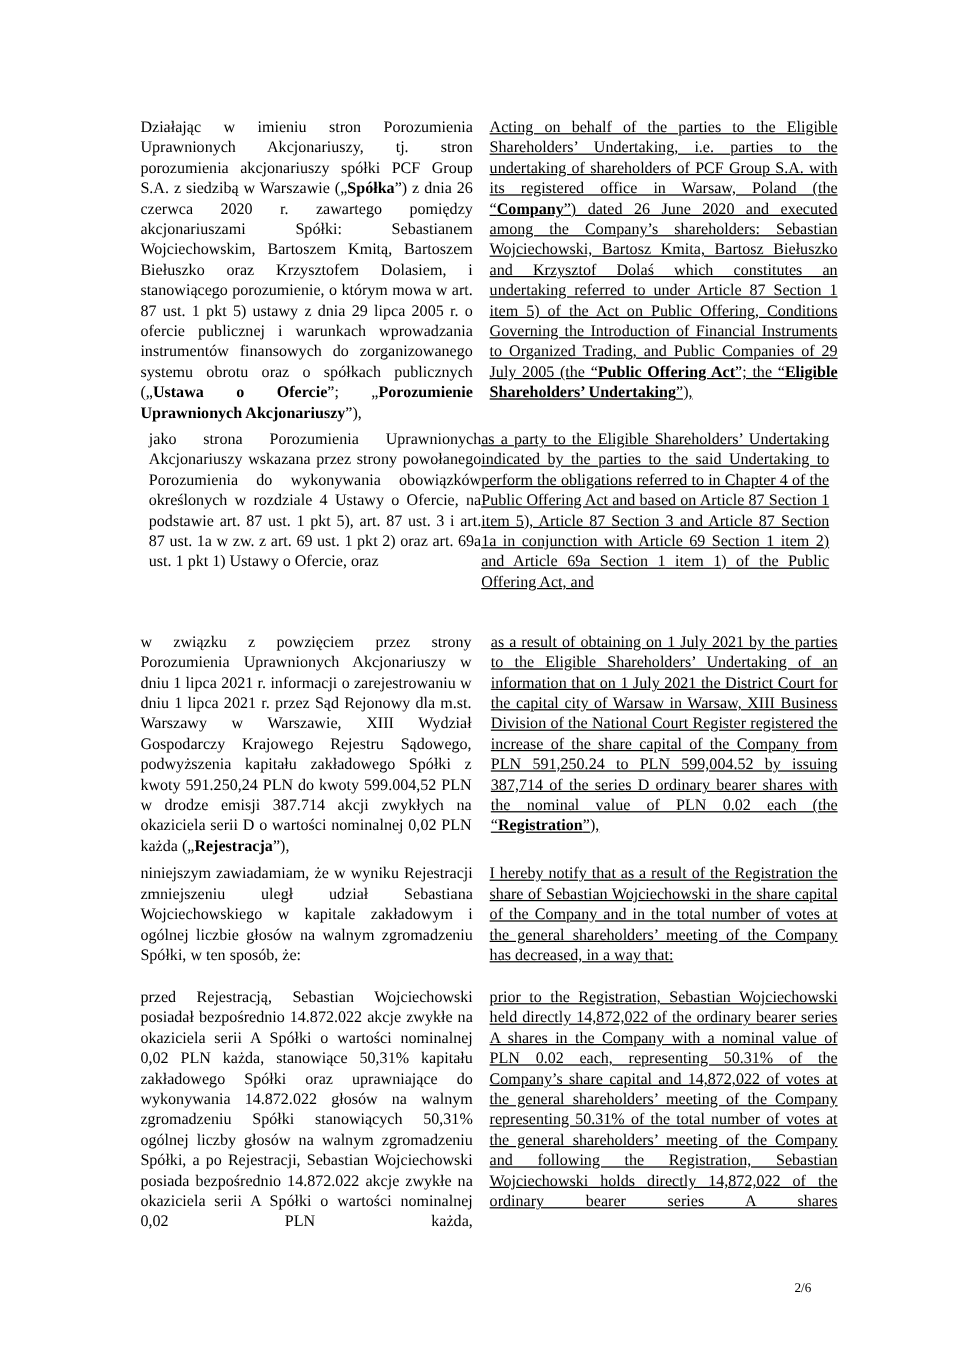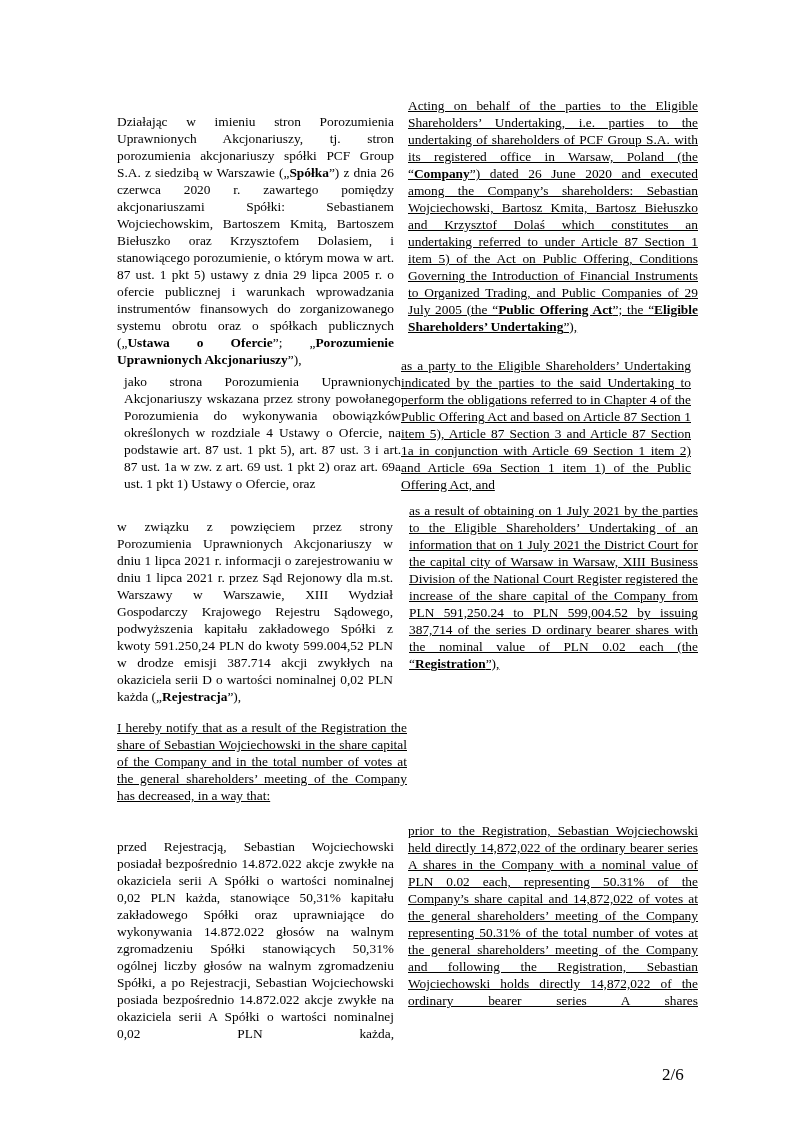--- a/index.html
+++ b/index.html
@@ -30,53 +30,54 @@
       left: 117px;
       width: 581px;
       display: flex;
       justify-content: space-between;
     }
     .cell {
       text-align: justify;
       text-align-last: left;
       hyphens: none;
     }
-    .cell.pl { width: 277px; margin-top: 16px; }
+    .cell.pl { width: 277px; }
     .cell.en { width: 290px; text-decoration: underline; }
     .cell b { font-weight: bold; }
     .page-number {
       position: absolute;
       left: 662px;
       top: 1066px;
-      font-size: 17px;
+      font-size: 11px;
     }
     
     .cell.cont { text-align-last: justify; }
   </style>
 </head>
 <body>
 
 <div class="page">
 
   <div class="row" style="top:97px;">
     <div class="cell pl"><span>Działając w imieniu stron Porozumienia Uprawnionych Akcjonariuszy, tj. stron porozumienia akcjonariuszy spółki PCF Group S.A. z siedzibą w Warszawie („</span><b>Spółka</b><span>”) z dnia 26 czerwca 2020 r. zawartego pomiędzy akcjonariuszami Spółki: Sebastianem Wojciechowskim, Bartoszem Kmitą, Bartoszem Biełuszko oraz Krzysztofem Dolasiem, i stanowiącego porozumienie, o którym mowa w art. 87 ust. 1 pkt 5) ustawy z dnia 29 lipca 2005 r. o ofercie publicznej i warunkach wprowadzania instrumentów finansowych do zorganizowanego systemu obrotu oraz o spółkach publicznych („</span><b>Ustawa o Ofercie</b><span>”; „</span><b>Porozumienie Uprawnionych Akcjonariuszy</b><span>”),</span></div>
     <div class="cell en"><span>Acting on behalf of the parties to the Eligible Shareholders’ Undertaking, i.e. parties to the undertaking of shareholders of PCF Group S.A. with its registered office in Warsaw, Poland (the “</span><b>Company</b><span>”) dated 26 June 2020 and executed among the Company’s shareholders: Sebastian Wojciechowski, Bartosz Kmita, Bartosz Biełuszko and Krzysztof Dolaś which constitutes an undertaking referred to under Article 87 Section 1 item 5) of the Act on Public Offering, Conditions Governing the Introduction of Financial Instruments to Organized Trading, and Public Companies of 29 July 2005 (the “</span><b>Public Offering Act</b><span>”; the “</span><b>Eligible Shareholders’ Undertaking</b><span>”),</span></div>
   </div>
 
   <div class="row" style="top:357px;justify-content:center;">
     <div class="cell pl"><span>jako strona Porozumienia Uprawnionych Akcjonariuszy wskazana przez strony powołanego Porozumienia do wykonywania obowiązków określonych w rozdziale 4 Ustawy o Ofercie, na podstawie art. 87 ust. 1 pkt 5), art. 87 ust. 3 i art. 87 ust. 1a w zw. z art. 69 ust. 1 pkt 2) oraz art. 69a ust. 1 pkt 1) Ustawy o Ofercie, oraz</span></div>
     <div class="cell en"><span>as a party to the Eligible Shareholders’ Undertaking indicated by the parties to the said Undertaking to perform the obligations referred to in Chapter 4 of the Public Offering Act and based on Article 87 Section 1 item 5), Article 87 Section 3 and Article 87 Section 1a in conjunction with Article 69 Section 1 item 2) and Article 69a Section 1 item 1) of the Public Offering Act, and</span></div>
   </div>
 
-  <div class="row" style="top:502px;gap:16px;">
+  <div class="row" style="top:526px;gap:16px;">
     <div class="cell pl"><span>w związku z powzięciem przez strony Porozumienia Uprawnionych Akcjonariuszy w dniu 1 lipca 2021 r. informacji o zarejestrowaniu w dniu 1 lipca 2021 r. przez Sąd Rejonowy dla m.st. Warszawy w Warszawie, XIII Wydział Gospodarczy Krajowego Rejestru Sądowego, podwyższenia kapitału zakładowego Spółki z kwoty 591.250,24 PLN do kwoty 599.004,52 PLN w drodze emisji 387.714 akcji zwykłych na okaziciela serii D o wartości nominalnej 0,02 PLN każda („</span><b>Rejestracja</b><span>”),</span></div>
     <div class="cell en"><span>as a result of obtaining on 1 July 2021 by the parties to the Eligible Shareholders’ Undertaking of an information that on 1 July 2021 the District Court for the capital city of Warsaw in Warsaw, XIII Business Division of the National Court Register registered the increase of the share capital of the Company from PLN 591,250.24 to PLN 599,004.52 by issuing 387,714 of the series D ordinary bearer shares with the nominal value of PLN 0.02 each (the “</span><b>Registration</b><span>”),</span></div>
   </div>
 
   <div class="row" style="top:719px;">
+    <div class="cell pl"><span>niniejszym zawiadamiam, że w wyniku Rejestracji zmniejszeniu uległ udział Sebastiana Wojciechowskiego w kapitale zakładowym i ogólnej liczbie głosów na walnym zgromadzeniu Spółki, w ten sposób, że:</span></div>
     <div class="cell en"><span>I hereby notify that as a result of the Registration the share of Sebastian Wojciechowski in the share capital of the Company and in the total number of votes at the general shareholders’ meeting of the Company has decreased, in a way that:</span></div>
   </div>
 
   <div class="row" style="top:822px;justify-content:space-between;">
     <div class="cell pl cont"><span>przed Rejestracją, Sebastian Wojciechowski posiadał bezpośrednio 14.872.022 akcje zwykłe na okaziciela serii A Spółki o wartości nominalnej 0,02 PLN każda, stanowiące 50,31% kapitału zakładowego Spółki oraz uprawniające do wykonywania 14.872.022 głosów na walnym zgromadzeniu Spółki stanowiących 50,31% ogólnej liczby głosów na walnym zgromadzeniu Spółki, a po Rejestracji, Sebastian Wojciechowski posiada bezpośrednio 14.872.022 akcje zwykłe na okaziciela serii A Spółki o wartości nominalnej 0,02 PLN każda,</span></div>
     <div class="cell en cont"><span>prior to the Registration, Sebastian Wojciechowski held directly 14,872,022 of the ordinary bearer series A shares in the Company with a nominal value of PLN 0.02 each, representing 50.31% of the Company’s share capital and 14,872,022 of votes at the general shareholders’ meeting of the Company representing 50.31% of the total number of votes at the general shareholders’ meeting of the Company and following the Registration, Sebastian Wojciechowski holds directly 14,872,022 of the ordinary bearer series A shares</span></div>
   </div>
 
   <div class="page-number">2/6</div>
 </div>

